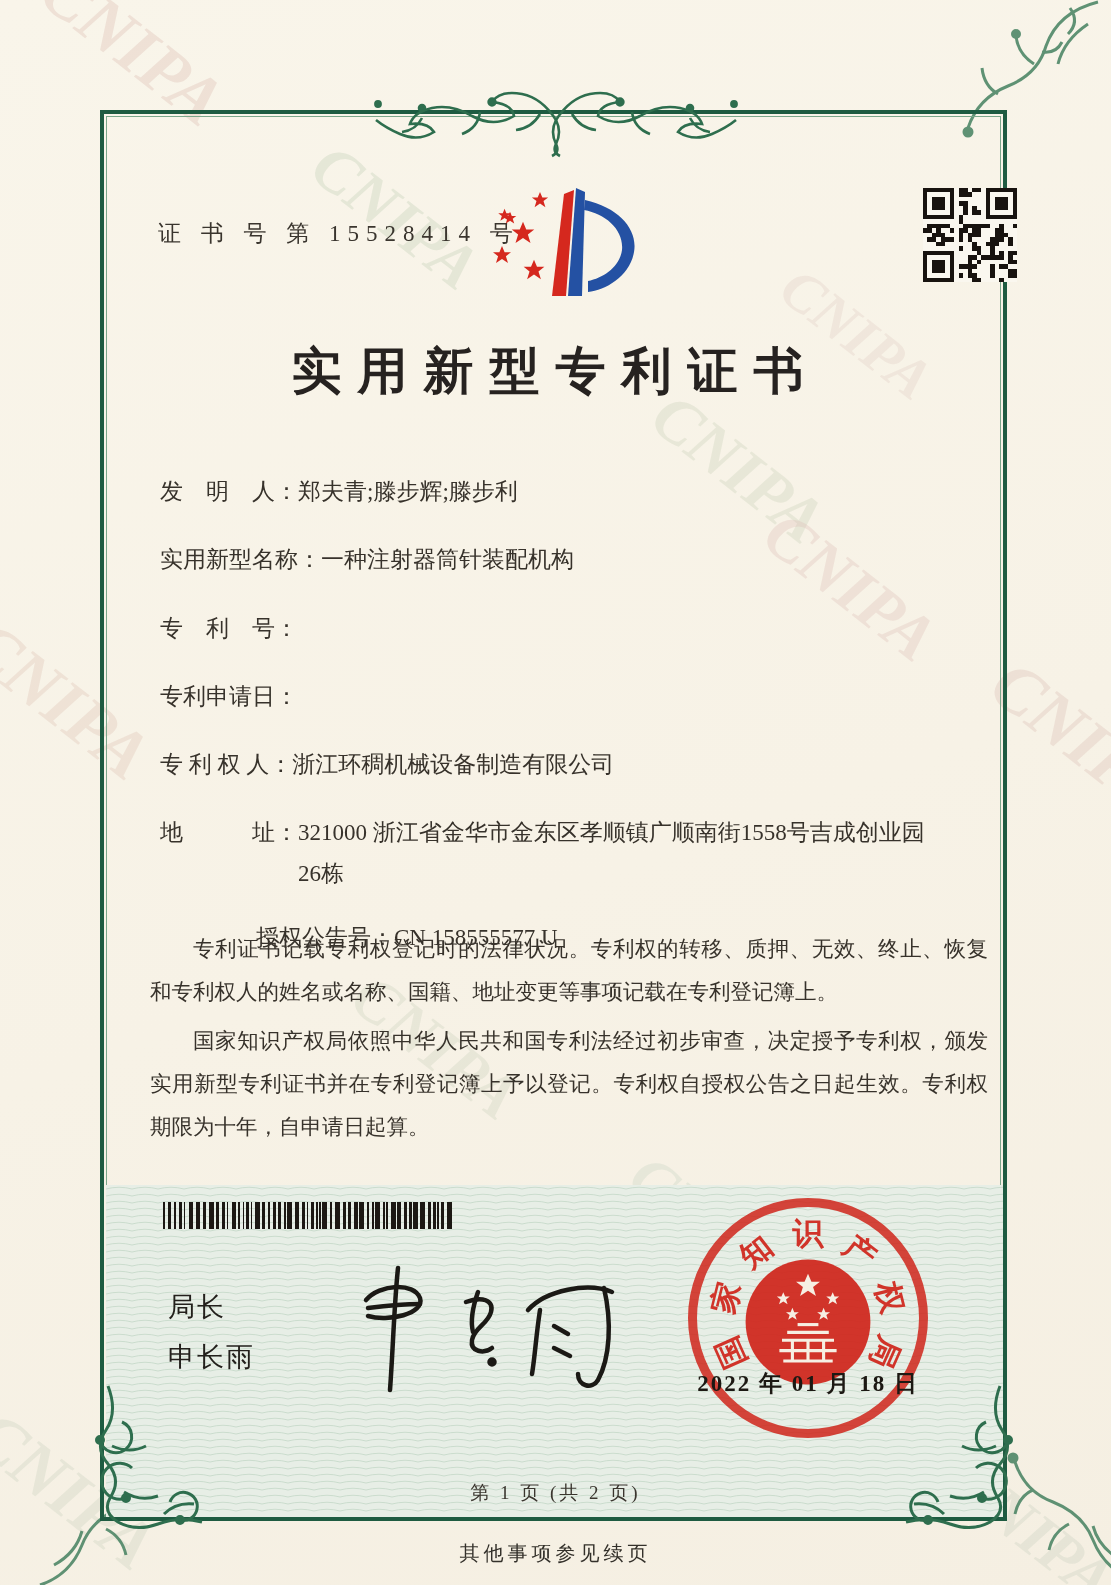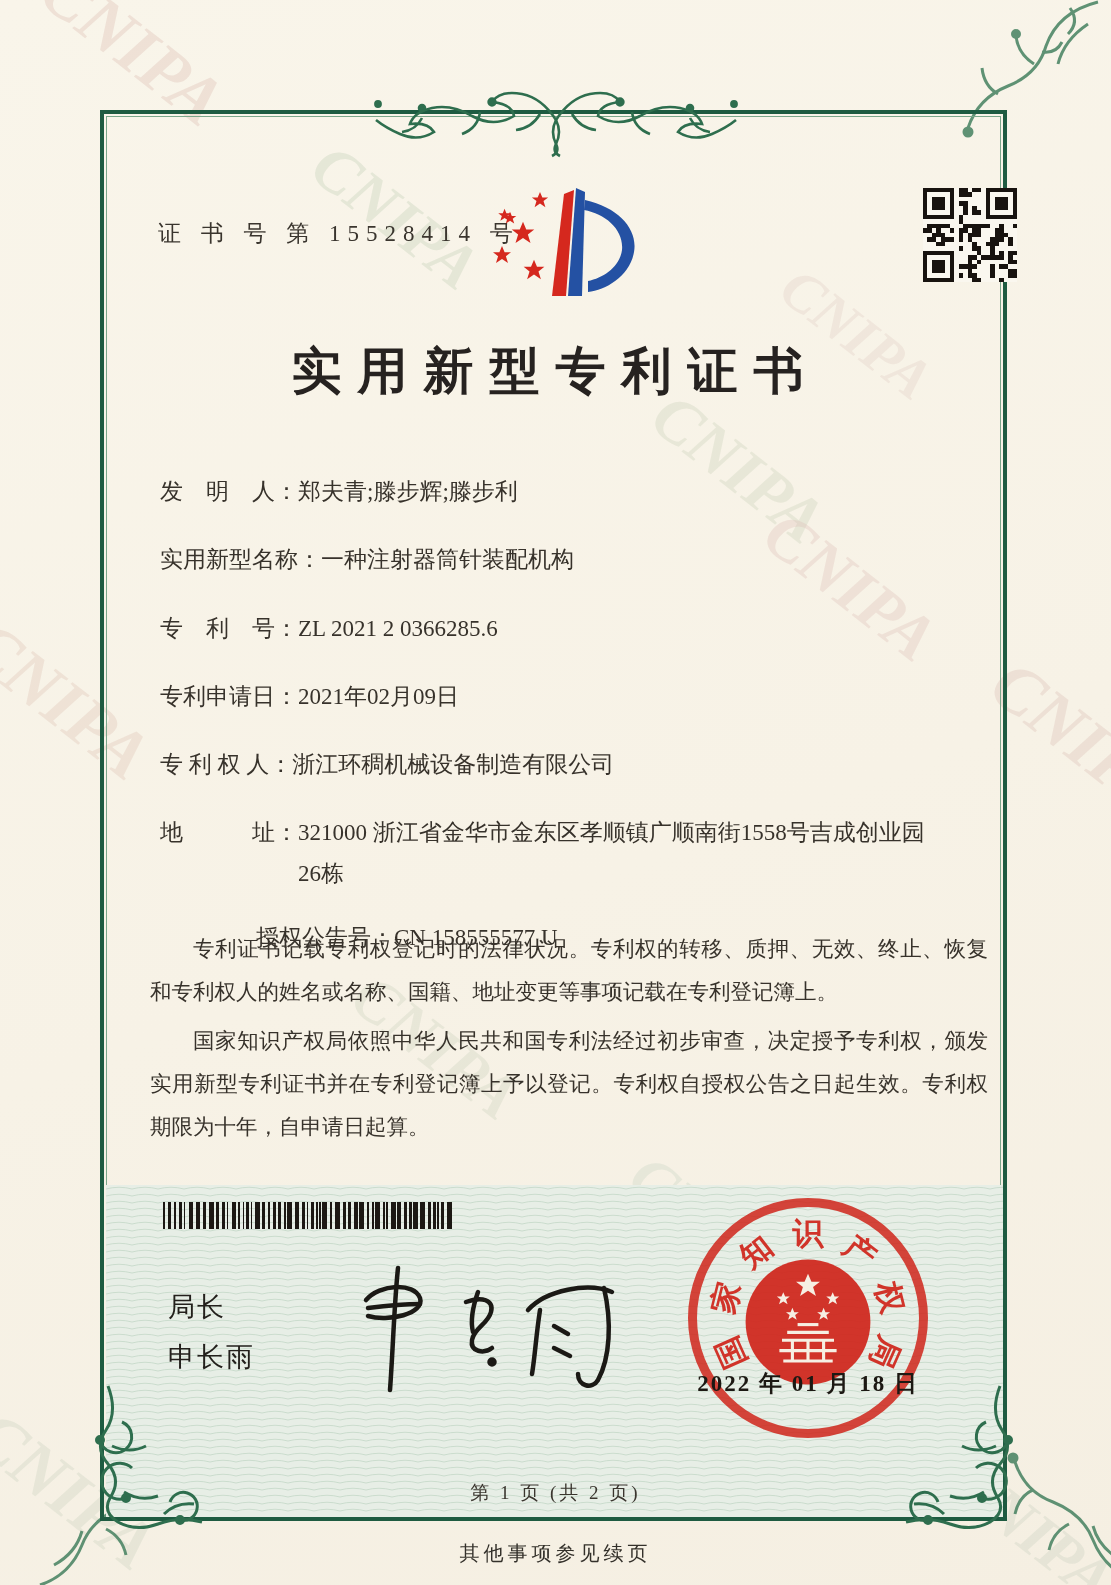--- a/index.html
+++ b/index.html
@@ -703,25 +703,23 @@
     <div class="frow">
       <span class="lab">发　明　人：</span>
       <span class="val">郑夫青;滕步辉;滕步利</span>
     </div>
     <div class="frow">
       <span class="lab">实用新型名称：</span>
       <span class="val">一种注射器筒针装配机构</span>
     </div>
     <div class="frow">
       <span class="lab">专　利　号：</span>
-      <span class="val">ZL 2021 2 0366285.6</span>
     </div>
     <div class="frow">
       <span class="lab">专利申请日：</span>
-      <span class="val">2021年02月09日</span>
     </div>
     <div class="frow">
       <span class="lab">专 利 权 人：</span>
       <span class="val">浙江环稠机械设备制造有限公司</span>
     </div>
     <div class="frow">
       <span class="lab">地　　　址：</span>
       <span class="val">321000 浙江省金华市金东区孝顺镇广顺南街1558号吉成创业园26栋</span>
     </div>
     <div class="grantrow">

